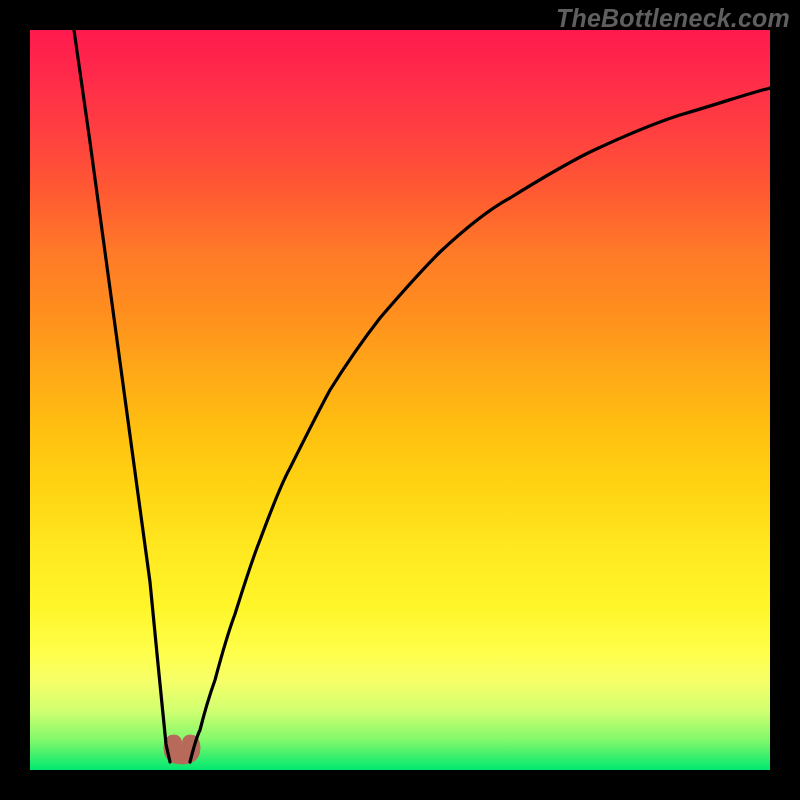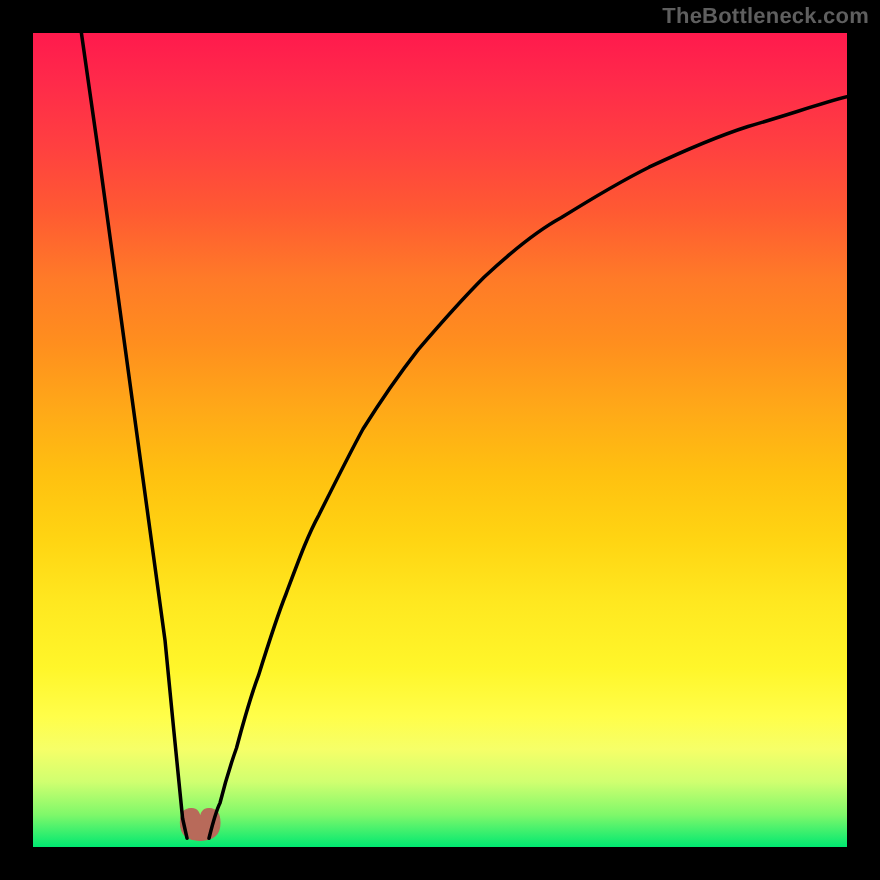--- a/index.html
+++ b/index.html
@@ -51,24 +51,25 @@
   }
   .curve-svg {
     position: absolute;
     inset: 0;
   }
   .brand {
     position: absolute;
     top: 4px;
     right: 10px;
     font-family: Arial, Helvetica, sans-serif;
-    font-size: 20px;
+    font-size: 25px;
     font-weight: 600;
     color: #5f5f5f;
     letter-spacing: 0.2px;
+    font-style: italic;
   }
 </style>
 </head>
 <body>
 
 <div class="frame">
   <div class="brand">TheBottleneck.com</div>
 
   <div class="plot">
     <div class="gradient"></div>

